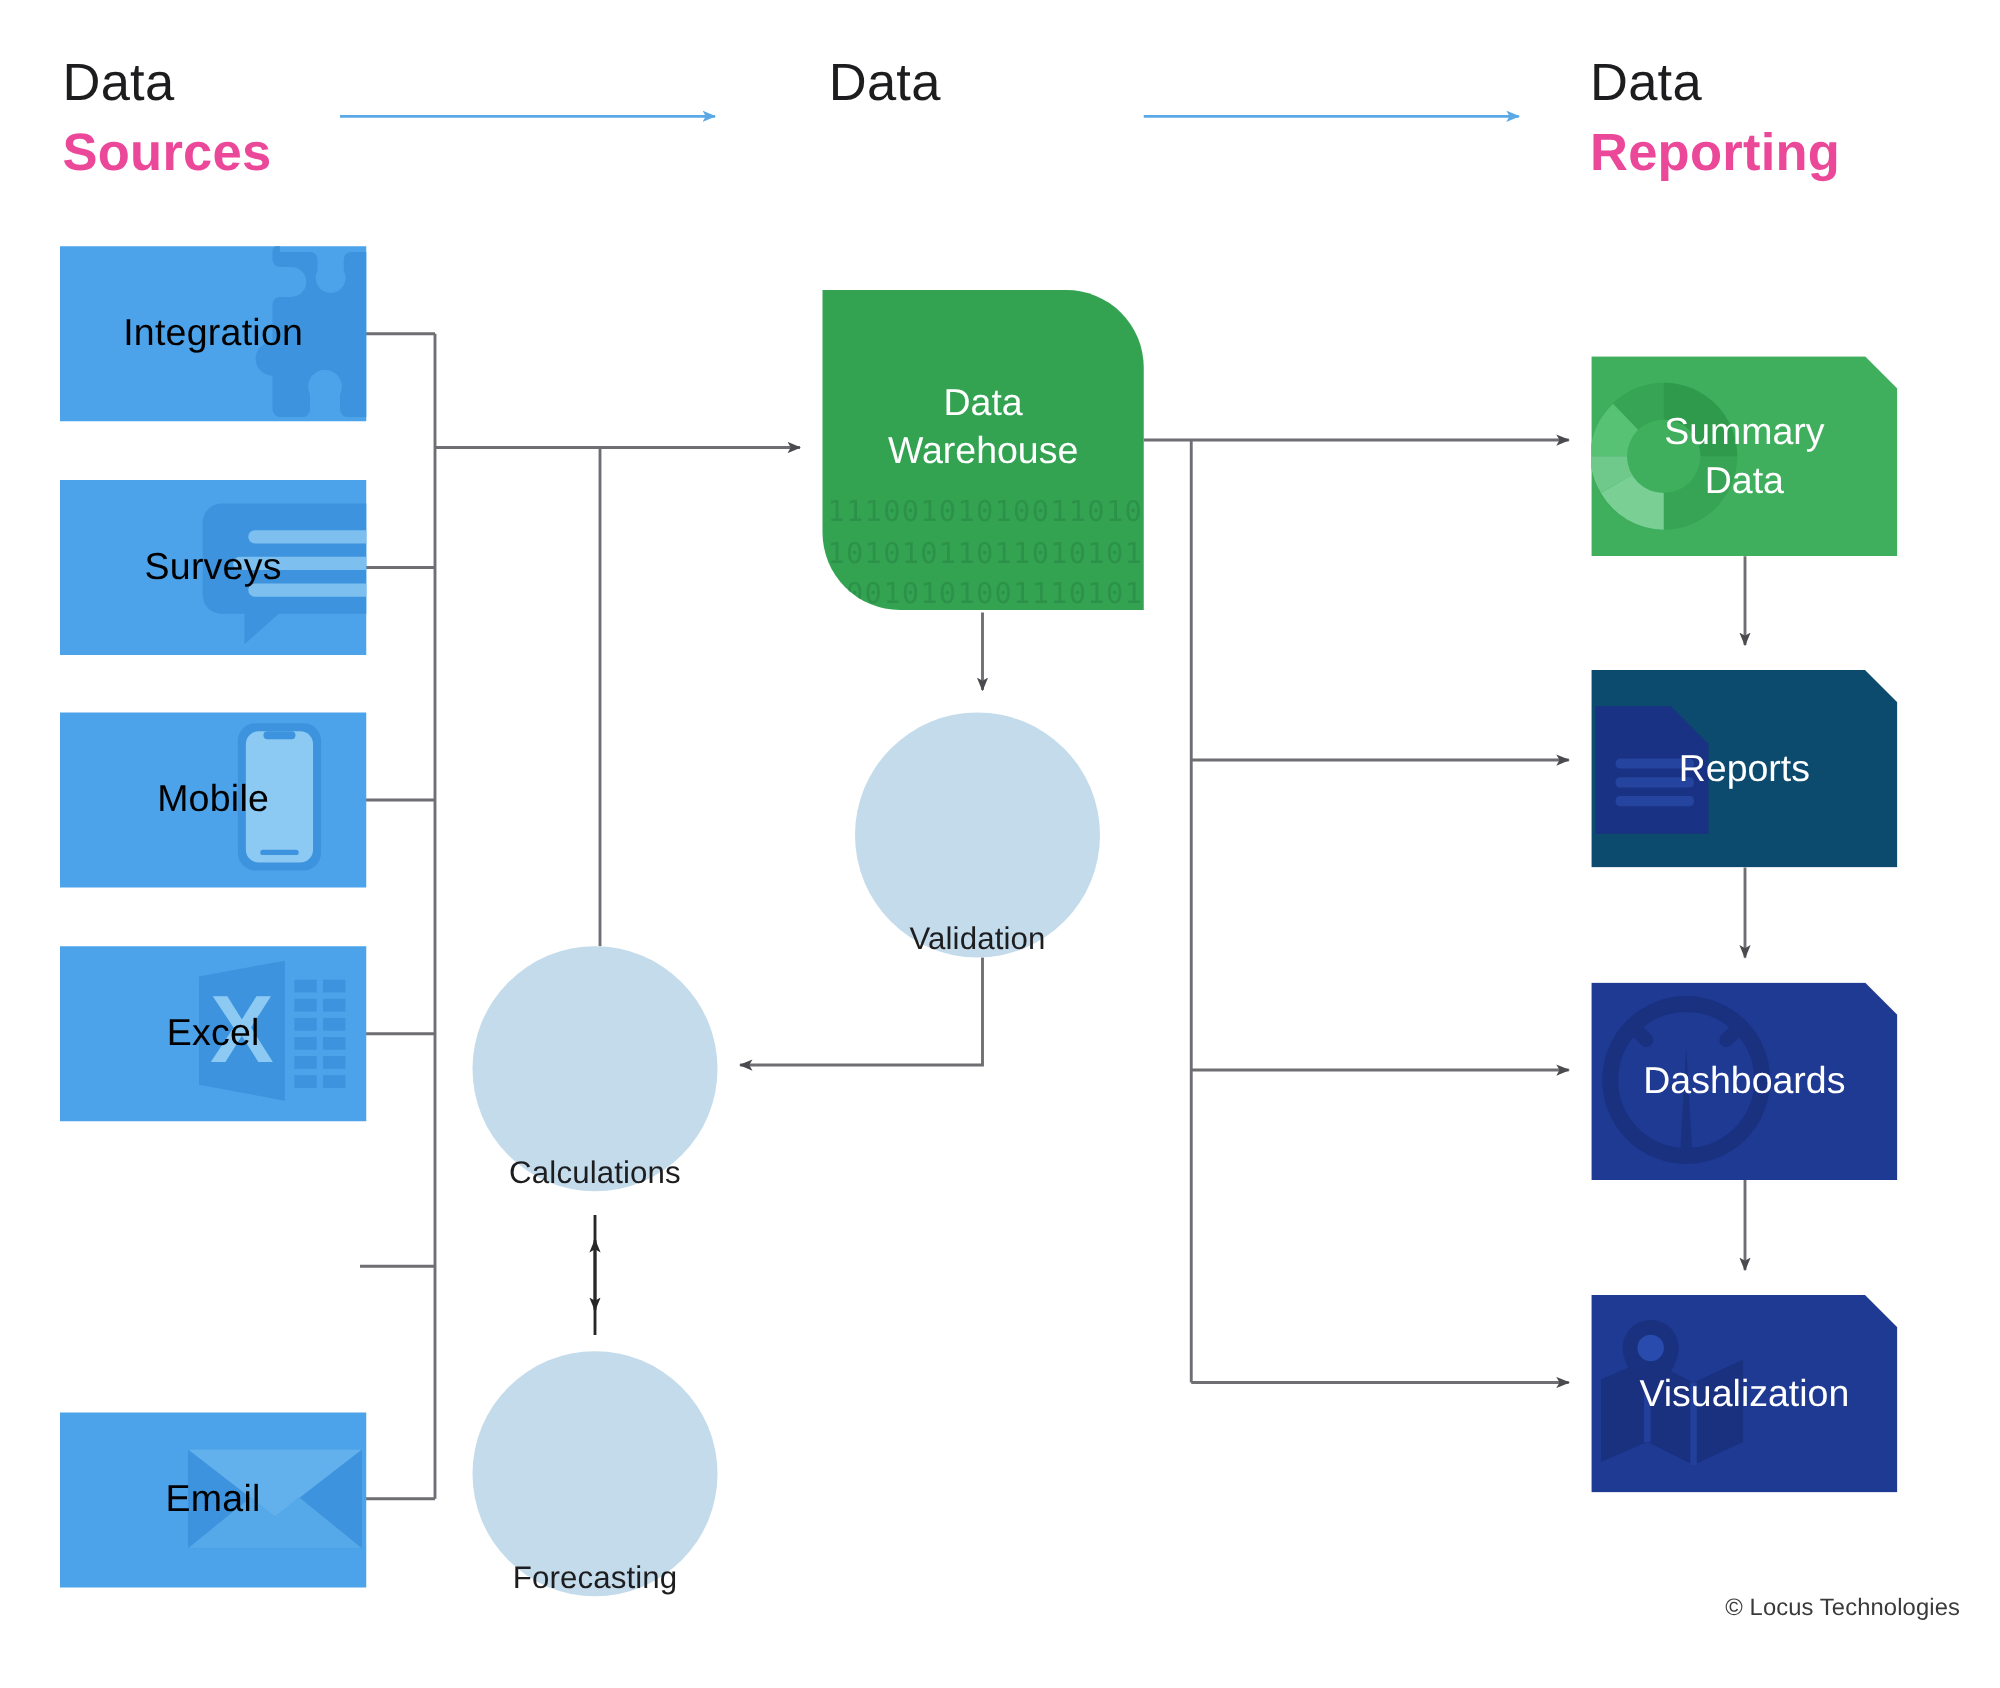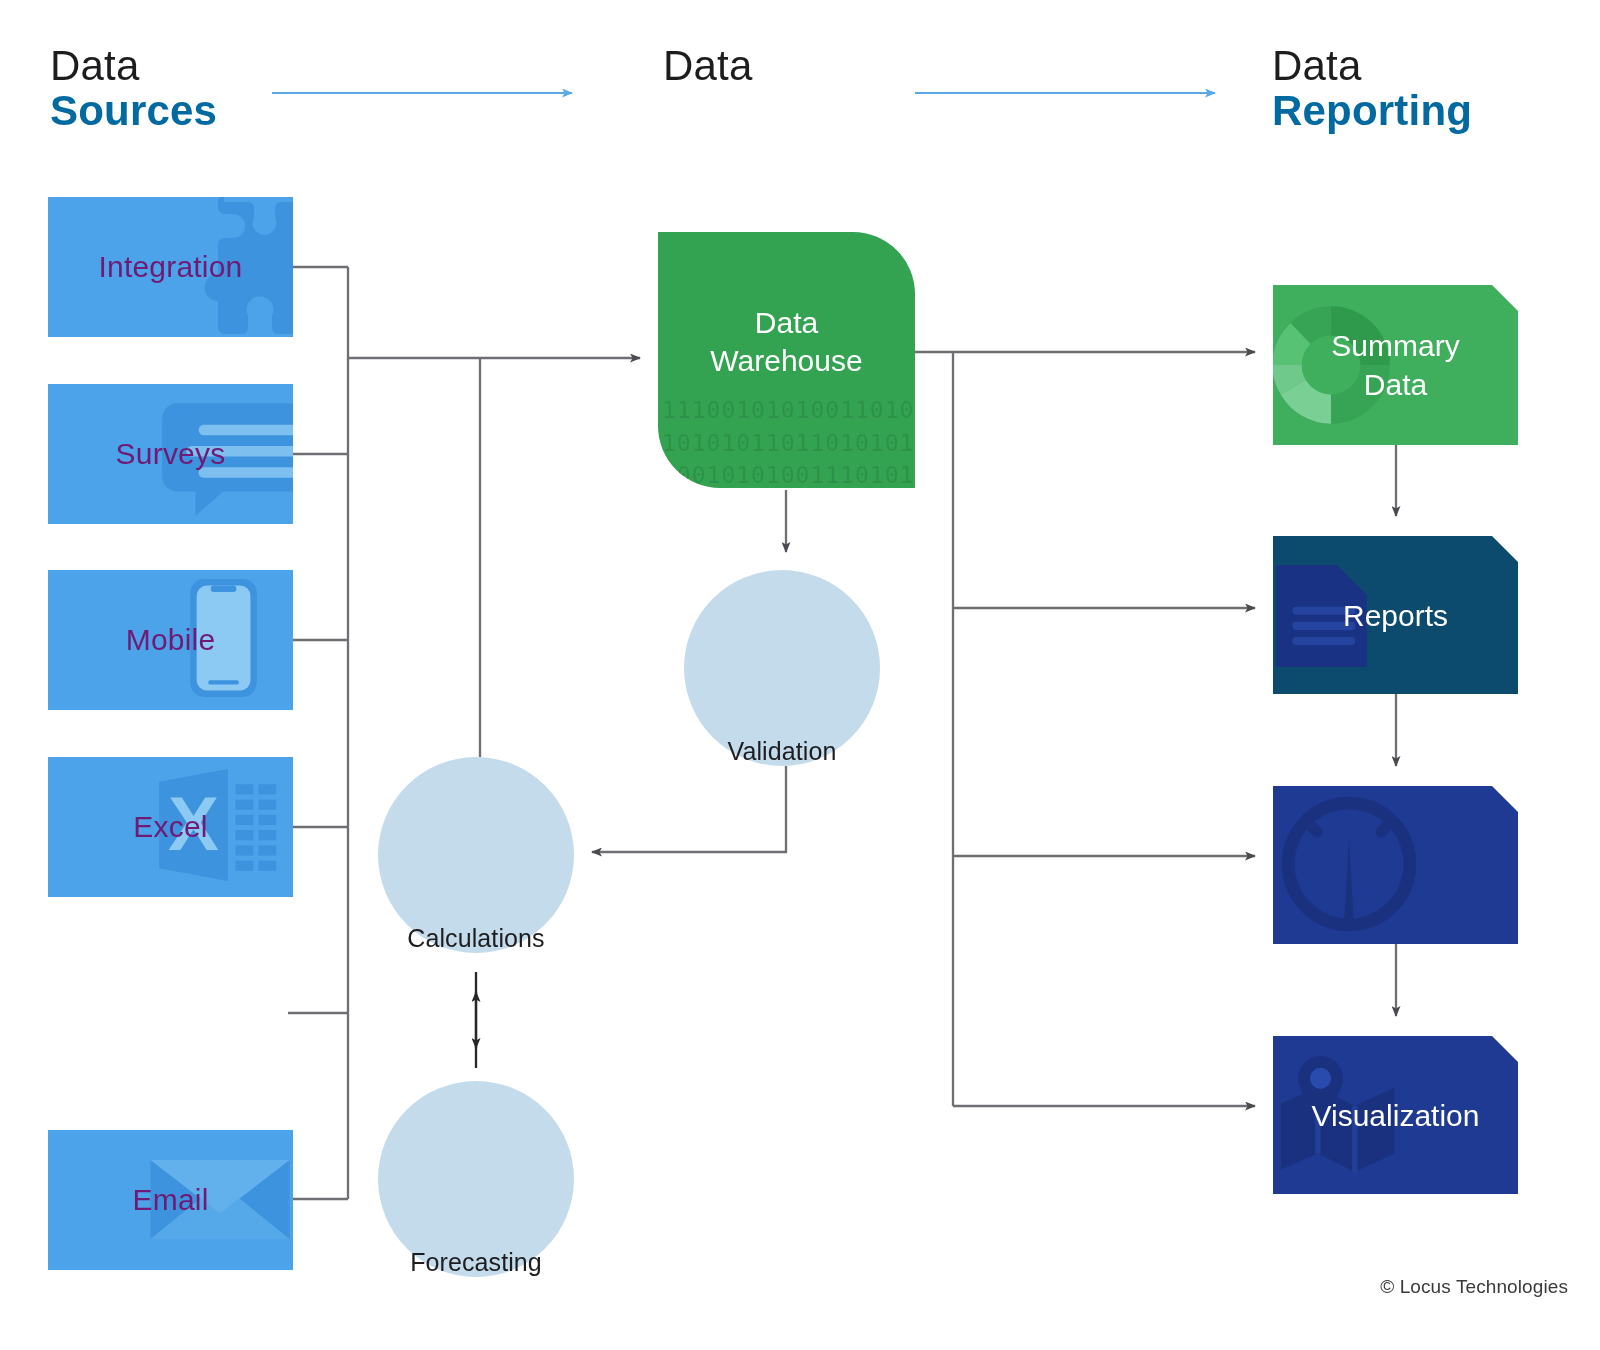--- a/index.html
+++ b/index.html
@@ -14,36 +14,36 @@
   svg.layer{position:absolute;left:0;top:0;width:1600px;height:1350px;overflow:visible;}
   svg.layer.under{z-index:1;}
 
   
   .col-head{position:absolute;z-index:4;line-height:1.04;}
   .col-head .l1{
     font-size:42px;font-weight:400;color:#1d1d1f;letter-spacing:0.2px;
     display:block;
   }
   .col-head .l2{
-    font-size:42px;font-weight:700;color:#0369a1;letter-spacing:0.2px;
-    display:block;margin-top:1px;
+    font-size:42px;font-weight:700;color:#ec4899;letter-spacing:0.2px;
+    display:block;margin-top:12px;
   }
   #head-sources{left:50px;top:44px;}
   #head-repository{left:663px;top:44px;}
   #head-reporting{left:1272px;top:44px;}
 
   
   .src-box{
     position:absolute;z-index:2;width:245px;height:140px;
     background:#4ca3e9;overflow:hidden;
   }
   .src-box .src-label{
     position:absolute;z-index:2;left:0;right:0;top:50%;
     transform:translateY(-50%);
-    text-align:center;color:#701a75;font-size:30px;font-weight:400;
+    text-align:center;color:#000000;font-size:30px;font-weight:400;
     letter-spacing:0.2px;
   }
   .src-box .src-art{
     position:absolute;right:-12px;top:50%;transform:translateY(-50%);
     z-index:1;opacity:1;pointer-events:none;
   }
 
   
   #warehouse{
     position:absolute;z-index:2;left:658px;top:232px;width:257px;height:256px;
@@ -302,20 +302,21 @@
       <svg width="160" height="160" viewBox="0 0 100 100">
         <circle cx="50" cy="50" r="38" fill="none" stroke="#1a3180" stroke-width="8"></circle>
         <g stroke="#1a3180" stroke-width="7" stroke-linecap="round">
           <path d="M23 23 L30 30"></path>
           <path d="M77 23 L70 30"></path>
           <path d="M50 12 L50 12"></path>
         </g>
         <path d="M47 86 L50 34 L53 86 Z" fill="#1a3180"></path>
       </svg>
     </div>
+    <div class="rep-label">Dashboards</div>
   </div>
 
   <div class="rep-box" id="rep-visualization">
     <div class="rep-art" style="left:0px;top:12px;">
       <svg width="132" height="132" viewBox="0 0 100 100">
         <path d="M6 42 L34 30 L62 44 L92 30 V80 L62 94 L34 80 L6 92 Z" fill="#1a3180"></path>
         <path d="M34 30 V80" stroke="#22409a" stroke-width="4" fill="none"></path>
         <path d="M62 44 V94" stroke="#22409a" stroke-width="4" fill="none"></path>
         <path d="M36 6 a17 17 0 0 1 17 17 c0 13 -17 30 -17 30 s-17 -17 -17 -30 a17 17 0 0 1 17 -17 z" fill="#1a3180"></path>
         <circle cx="36" cy="23" r="8" fill="#2a4bae"></circle>

